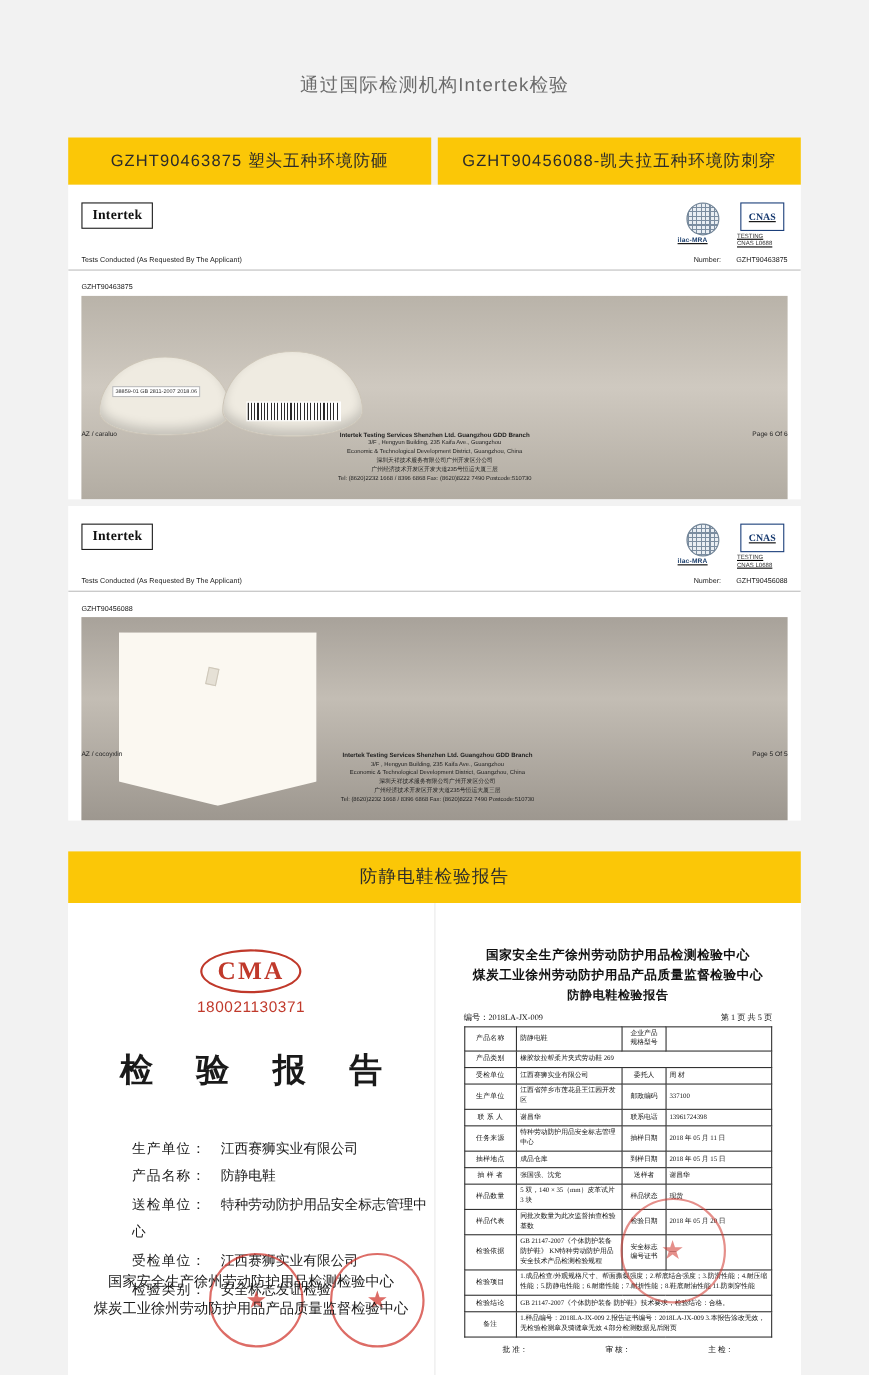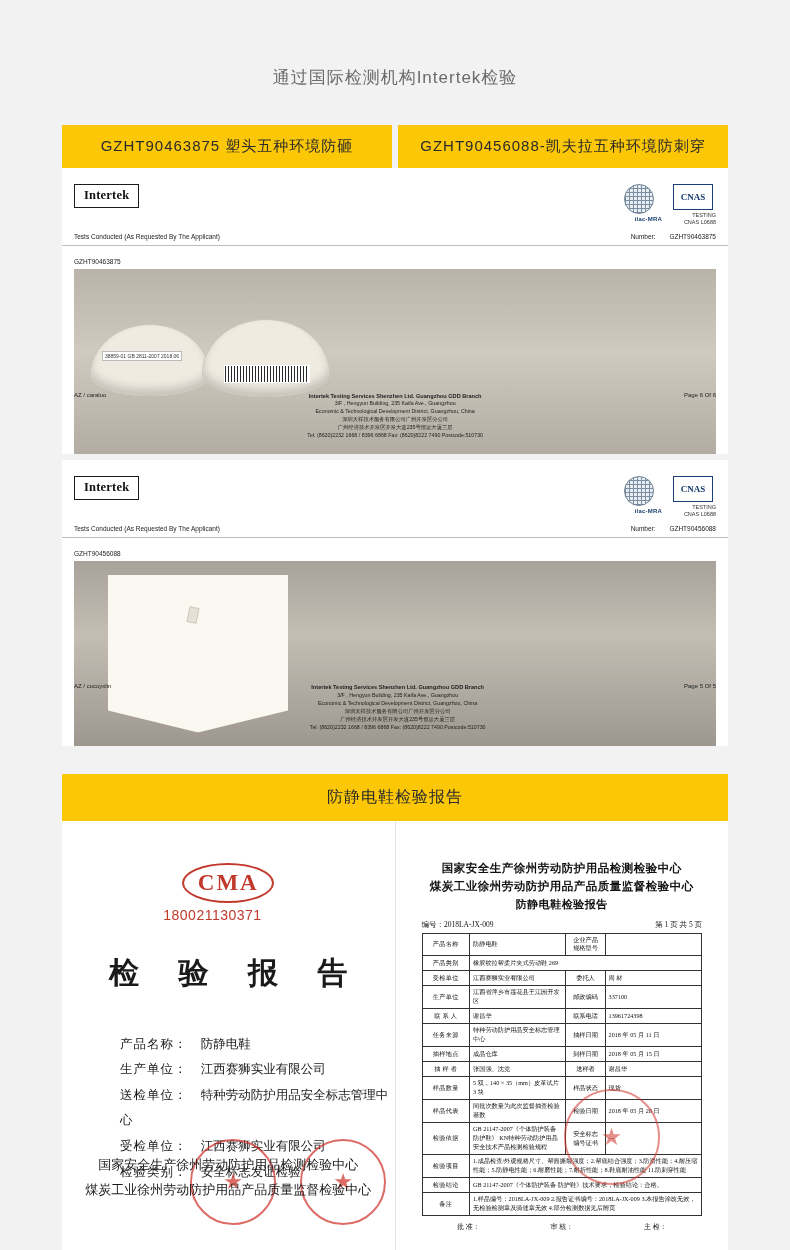--- a/index.html
+++ b/index.html
@@ -96,22 +96,23 @@
     color: #111;
     letter-spacing: 0.2px;
     font-family: "Liberation Serif", serif;
   }
   .marks {
     display: flex;
     gap: 8px;
     align-items: flex-start;
   }
   .mark {
-    text-align: right;
+    text-align: left;
     width: 46px;
+    text-decoration: underline;
   }
   .mark .globe {
     width: 30px; height: 30px;
     border-radius: 50%;
     background:
       repeating-linear-gradient(90deg, #7b8da0 0 1px, transparent 1px 4px),
       repeating-linear-gradient(0deg, #7b8da0 0 1px, transparent 1px 4px),
       #e9eef3;
     border: 1px solid #6f8295;
     margin: 0 auto 2px auto;
@@ -239,21 +240,21 @@
     flex: 1;
     position: relative;
     background: #fff;
     overflow: hidden;
   }
   .report-left { border-right: 1px solid #e3e3e3; }
 
   .cma {
     margin: 42px auto 0 auto;
     width: 130px;
-    text-align: left;
+    text-align: center;
   }
   .cma-oval {
     width: 92px; height: 40px;
     margin: 0 auto;
     border: 2px solid #c0392b;
     border-radius: 50%;
     color: #c0392b;
     font-family: "Liberation Serif", serif;
     font-size: 23px;
     font-weight: bold;
@@ -502,26 +503,26 @@
       <div class="report-left">
         <div class="cma">
           <div class="cma-oval">CMA</div>
           <div class="cma-no">180021130371</div>
         </div>
 
         <div class="report-title">检 验 报 告</div>
 
         <div class="report-fields">
           <div>
+            <span class="f-label">生产单位：</span>
+            <span class="f-val">江西赛狮实业有限公司</span>
+          </div>
+          <div>
             <span class="f-label">产品名称：</span>
             <span class="f-val">防静电鞋</span>
-          </div>
-          <div>
-            <span class="f-label">生产单位：</span>
-            <span class="f-val">江西赛狮实业有限公司</span>
           </div>
           <div>
             <span class="f-label">送检单位：</span>
             <span class="f-val">特种劳动防护用品安全标志管理中心</span>
           </div>
           <div>
             <span class="f-label">受检单位：</span>
             <span class="f-val">江西赛狮实业有限公司</span>
           </div>
           <div>

